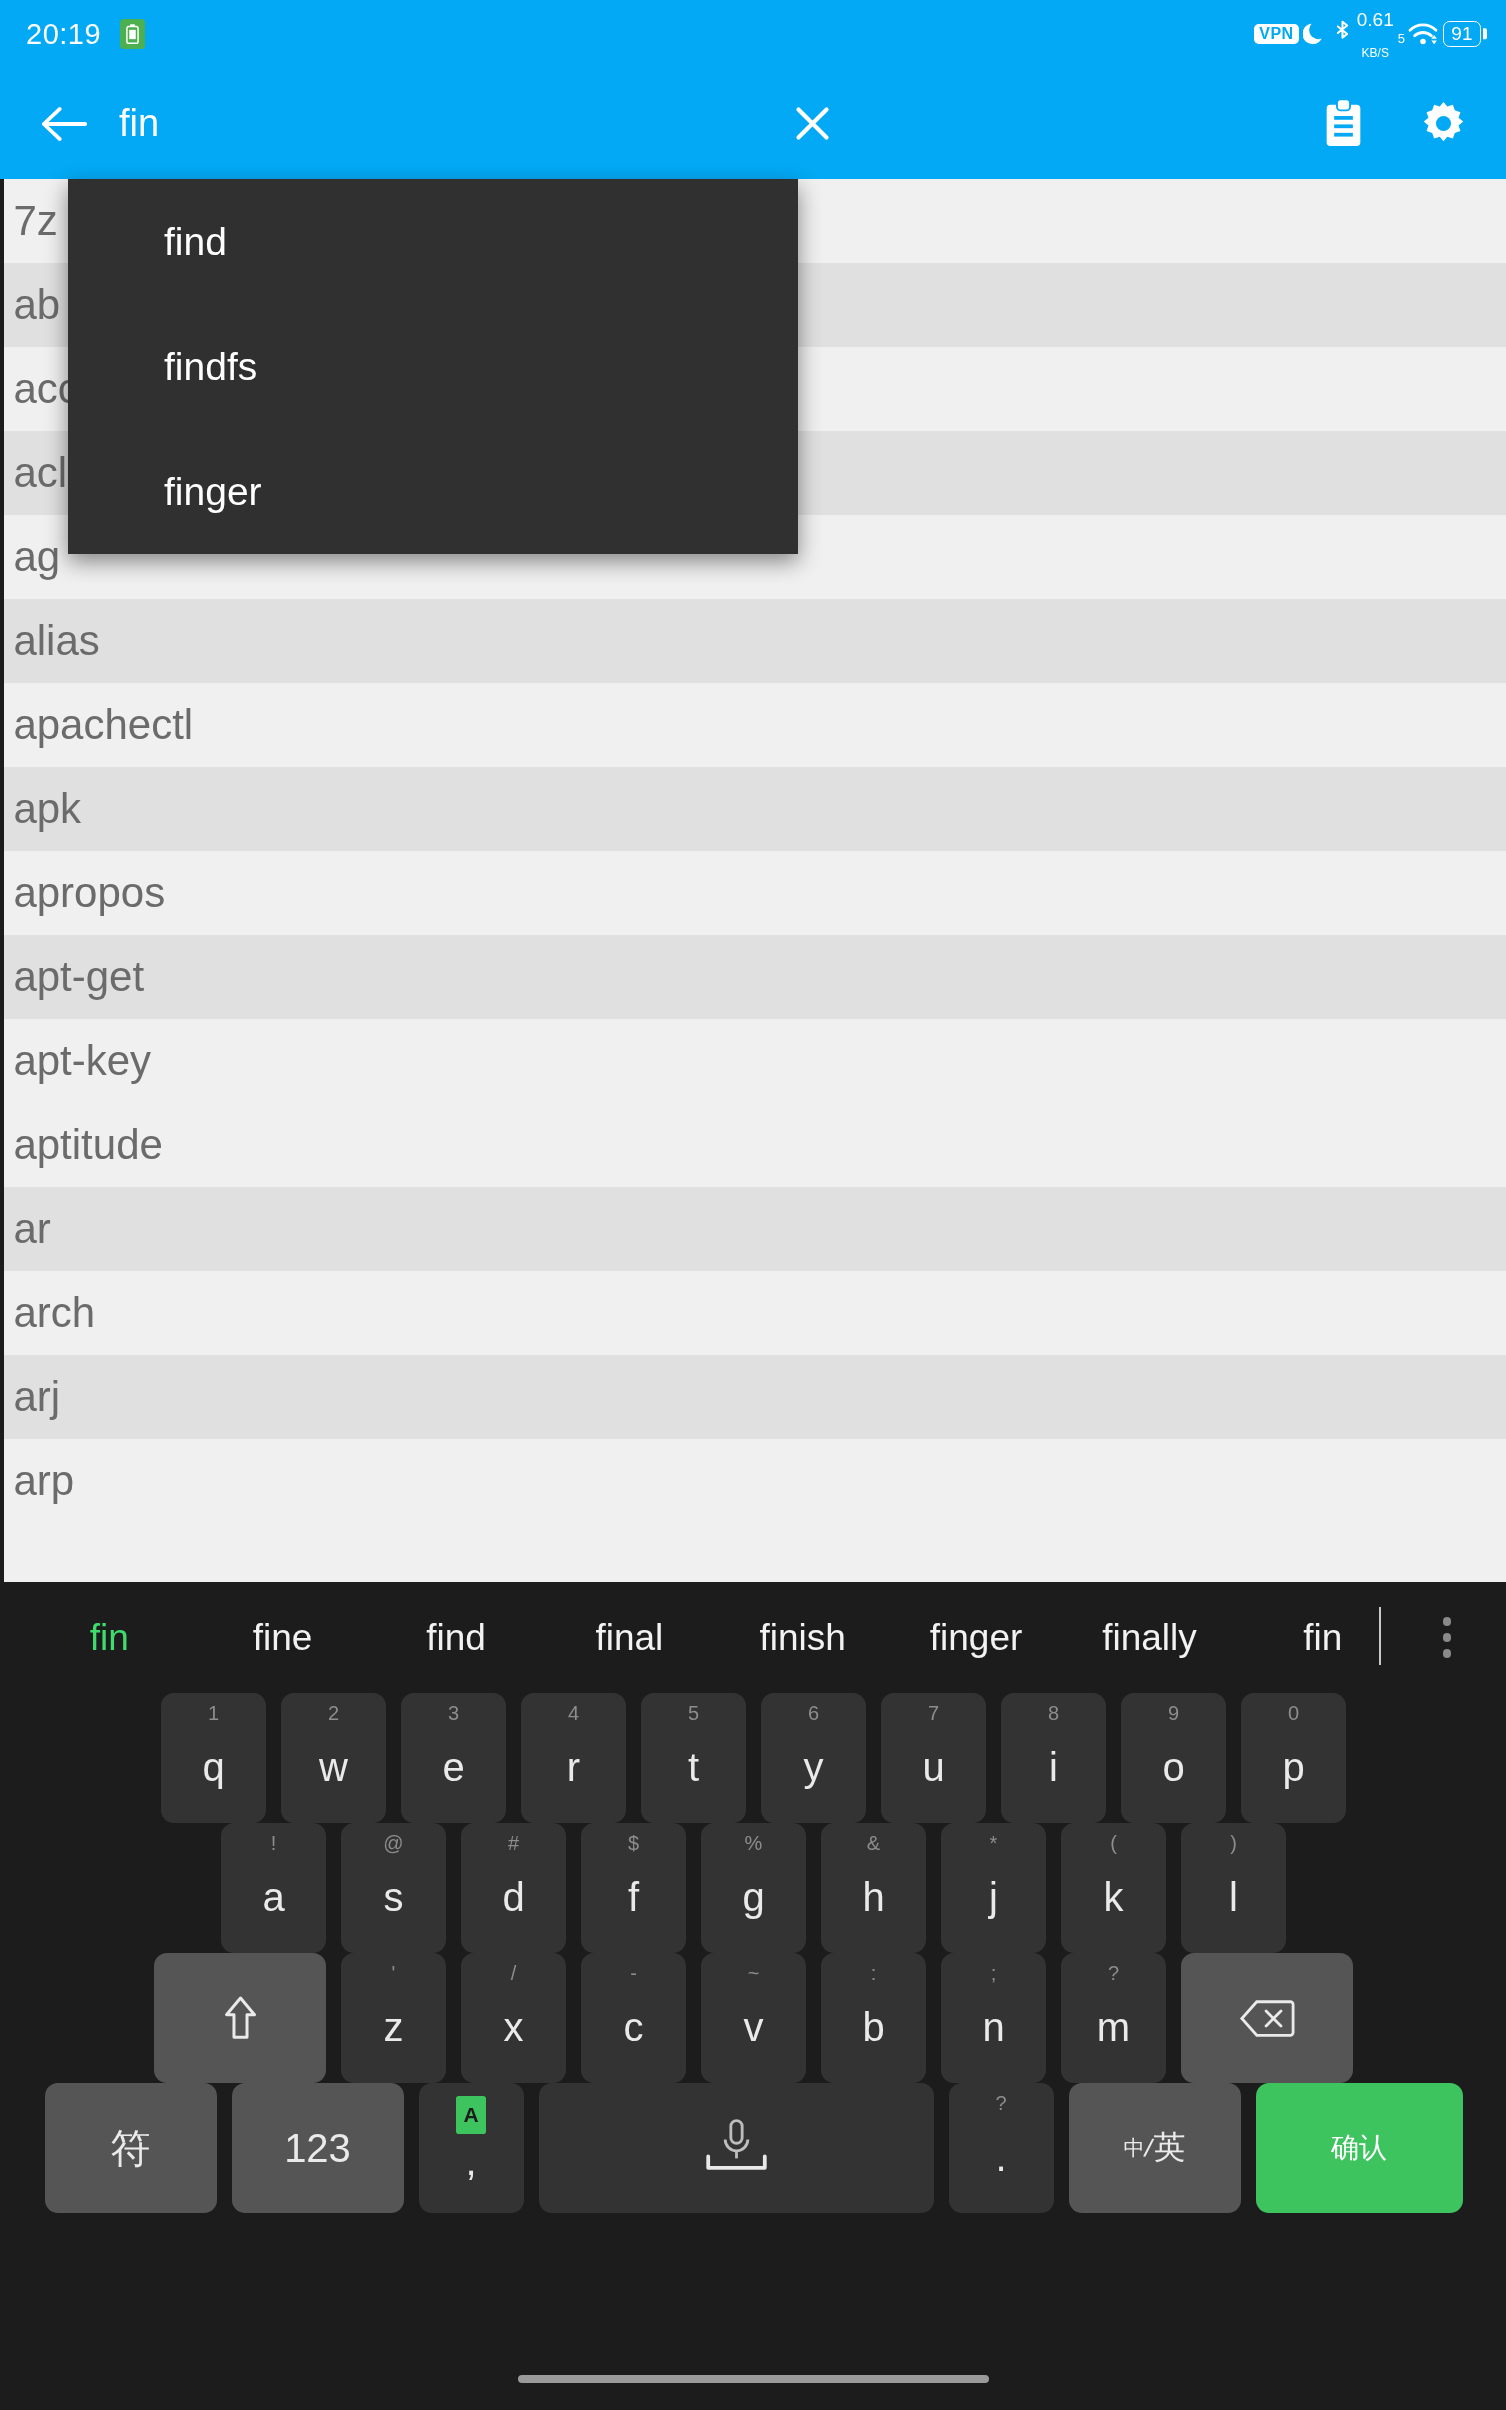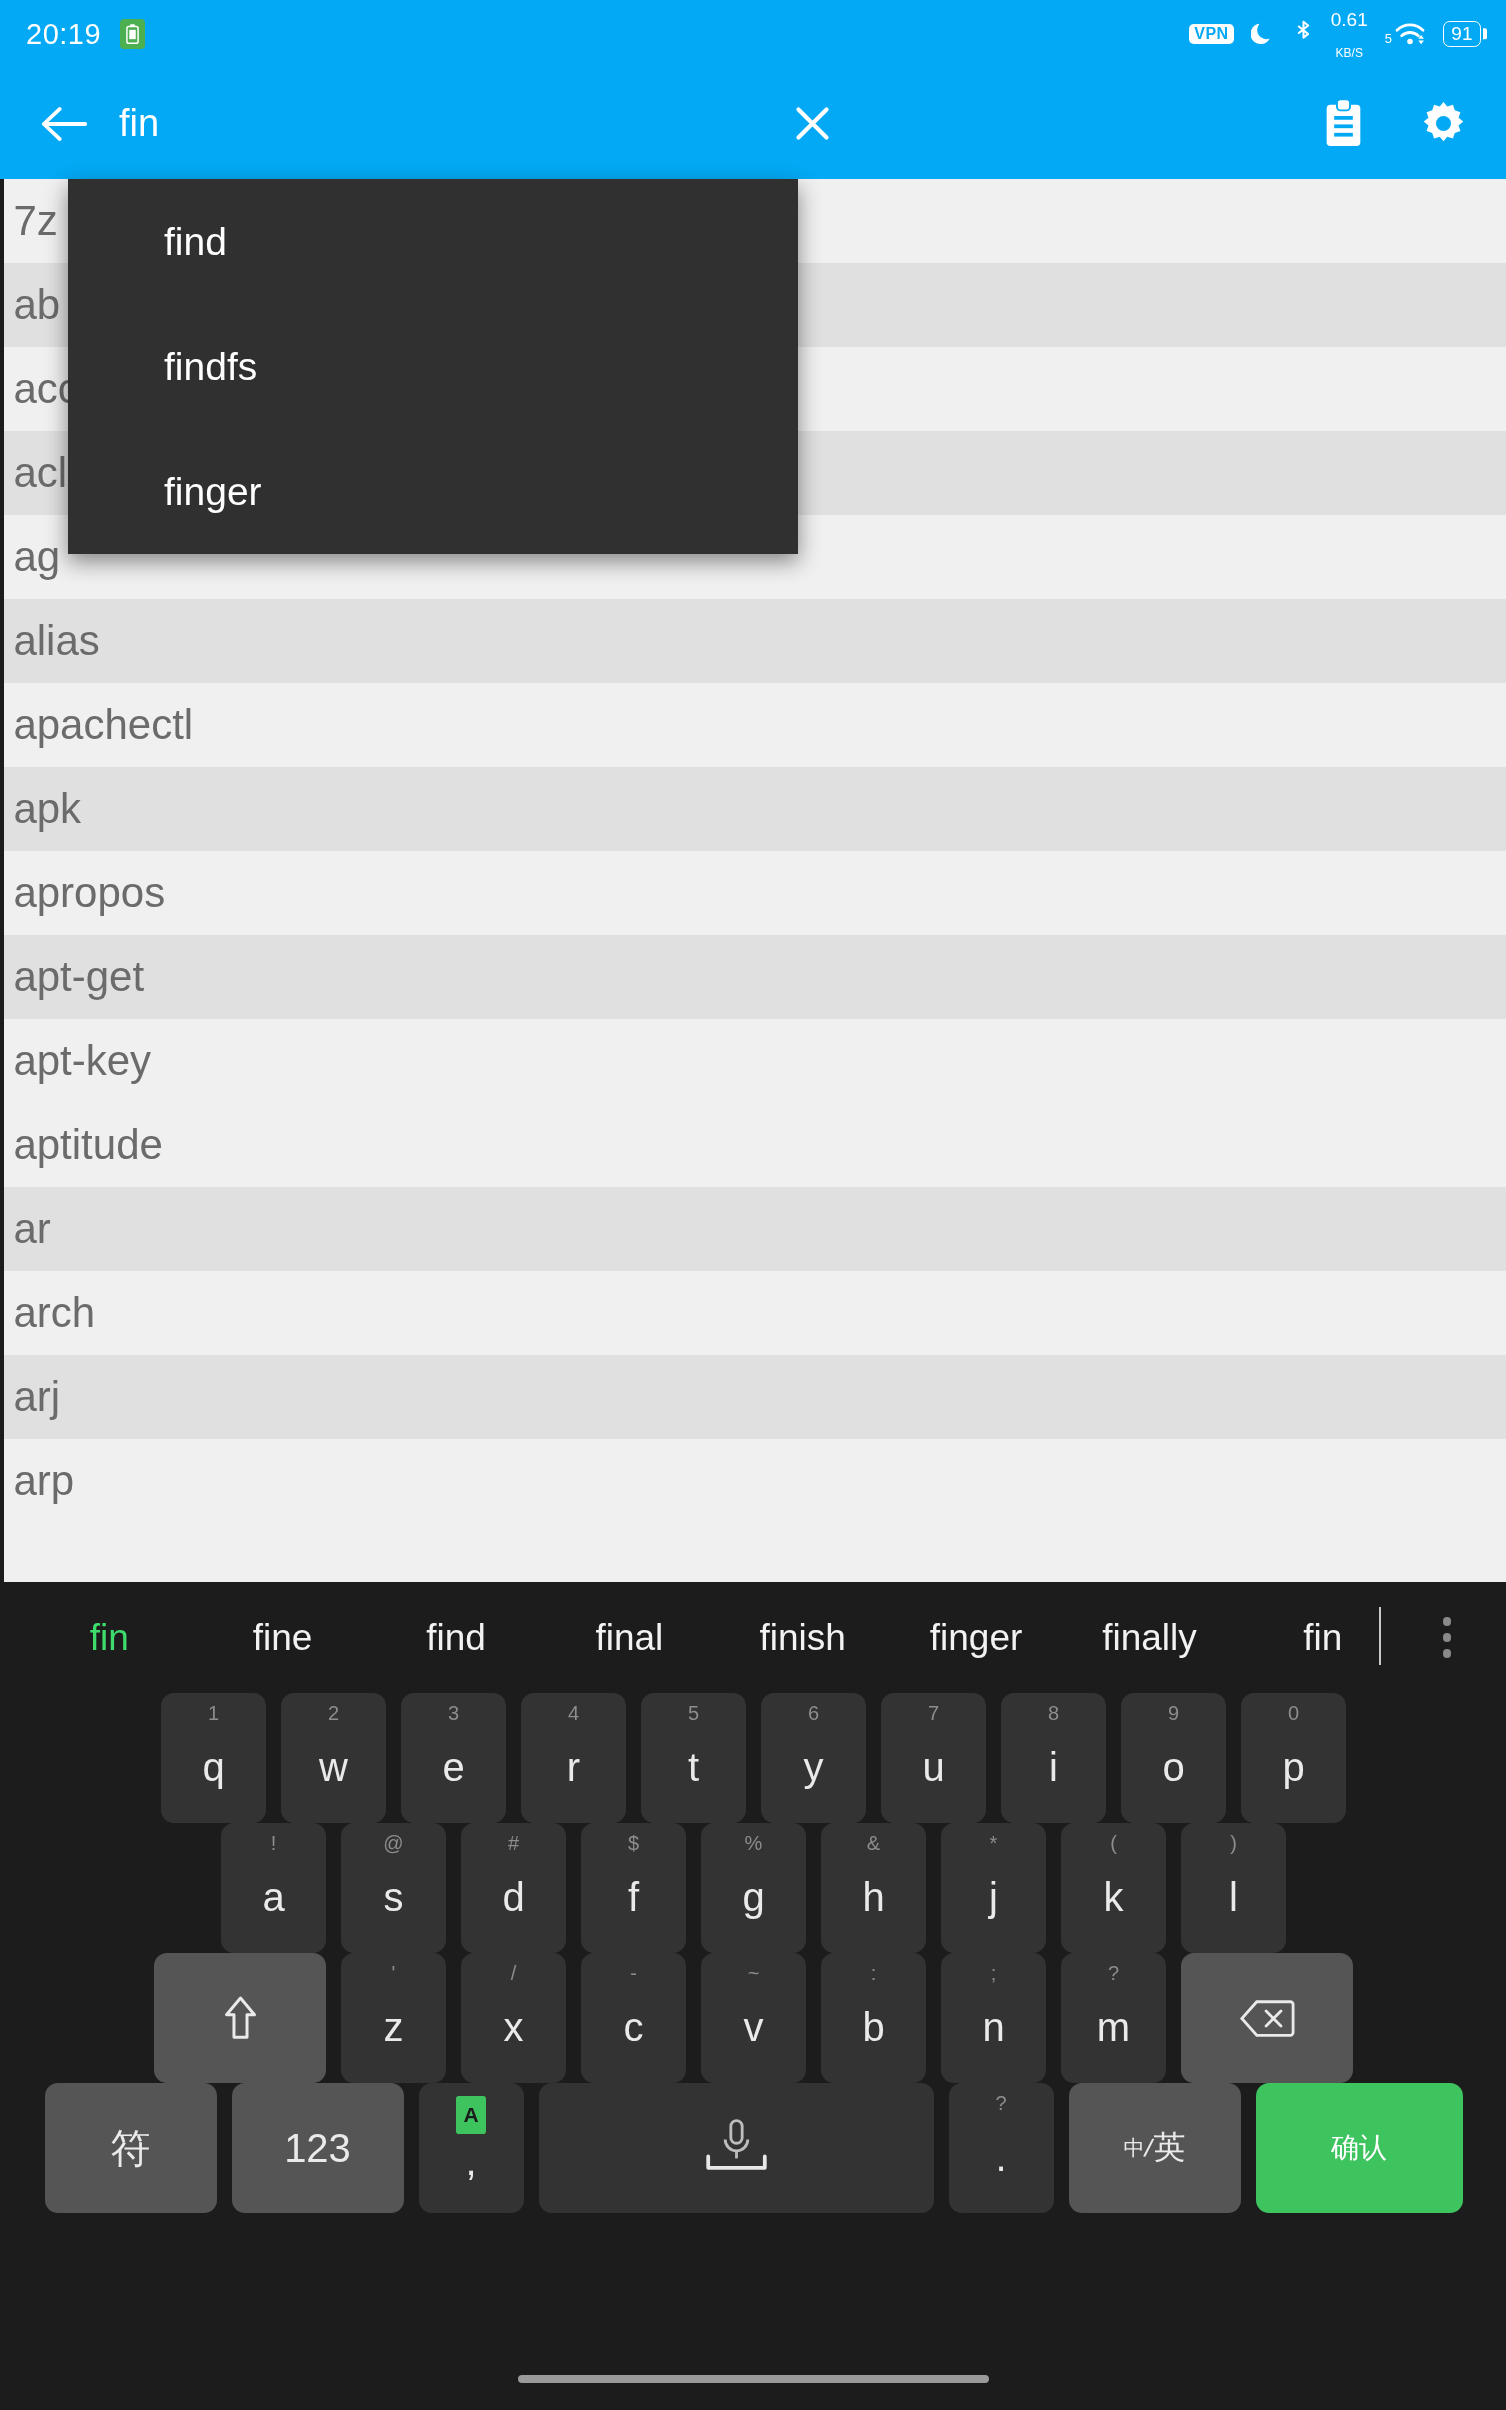--- a/index.html
+++ b/index.html
@@ -18,21 +18,21 @@
     display:flex; align-items:center; justify-content:space-between;
     padding:0 26px;
   }
   .sb-left{ display:flex; align-items:center; gap:19px; }
   .sb-clock{ font-size:29px; letter-spacing:0.5px; }
   .sb-batt-badge{
     width:24.5px; height:30px; background:#4CAF50; border-radius:3.8px;
     display:flex; align-items:center; justify-content:center;
   }
   .sb-batt-badge svg{ display:block; }
-  .sb-right{ display:flex; align-items:center; gap:17px; }
+  .sb-right{ display:flex; align-items:center; gap:4px; }
   .vpn-badge{
     background:#fff; color:#03A9F4; font-size:16px; font-weight:bold;
     border-radius:4.7px; padding:1.9px 5.6px; line-height:1.05; letter-spacing:0.5px;
   }
   .netspeed{ display:flex; flex-direction:column; align-items:center; line-height:1; }
   .netspeed .a{ font-size:19px; }
   .netspeed .b{ font-size:12px; margin-top:18px; }
   .wifi-wrap{ display:flex; align-items:flex-end; gap:1.9px; }
   .wifi-5{ font-size:13px; line-height:1; margin-bottom:1.9px; }
   .batt-pct{

